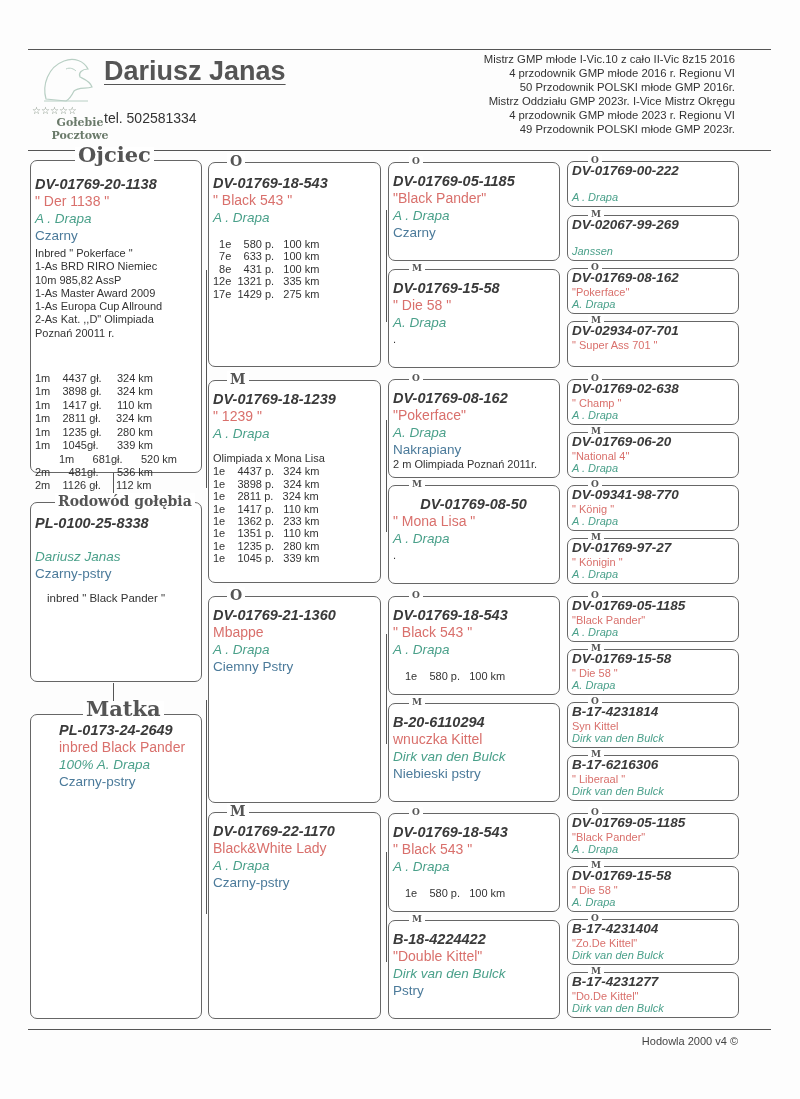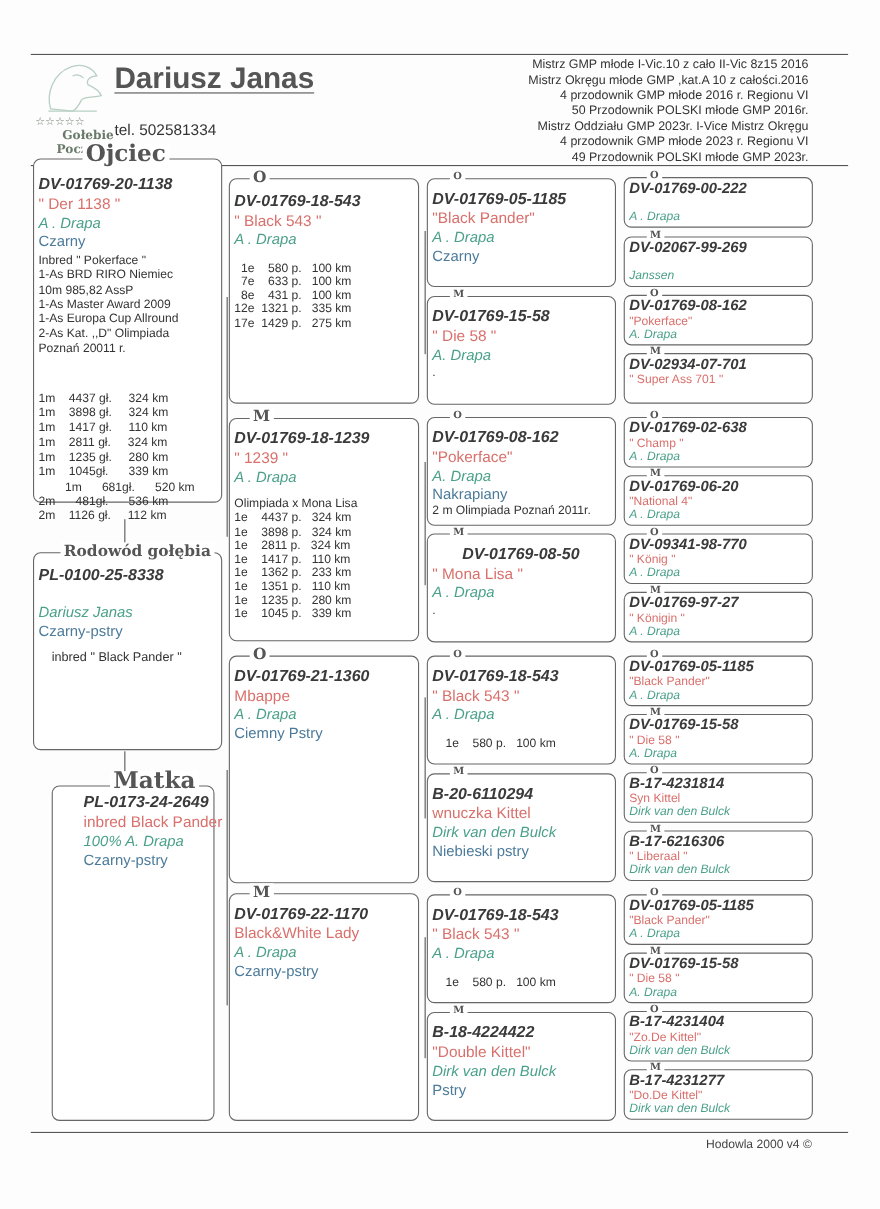--- a/index.html
+++ b/index.html
@@ -51,38 +51,37 @@
   <div class="logo-stars">☆☆☆☆☆</div>
   <div class="logo-text" style="top:62px;">Gołebie</div>
   <div class="logo-text" style="top:75px;">Pocztowe</div>
 </div>
 
 <div class="abs owner-name">Dariusz Janas</div>
 <div class="abs phone">tel. 502581334</div>
 
 <div class="abs titles">
   <div>Mistrz GMP młode  I-Vic.10 z cało II-Vic 8z15 2016</div>
-  <div>Mistrz Okręgu młode GMP ,kat.A 10 z całości.2016</div>
   <div>4 przodownik GMP młode 2016 r. Regionu VI</div>
   <div>50 Przodownik POLSKI młode GMP 2016r.</div>
   <div>Mistrz Oddziału GMP 2023r.  I-Vice Mistrz Okręgu</div>
   <div>4 przodownik GMP młode 2023 r.  Regionu VI</div>
   <div>49 Przodownik POLSKI młode  GMP 2023r.</div>
 </div>
 
 <div class="vline" style="left:113px;top:472px;height:22px;"></div>
 <div class="vline" style="left:113px;top:683px;height:22px;"></div>
 <div class="vline" style="left:206px;top:270px;height:218px;"></div>
 <div class="vline" style="left:206px;top:700px;height:214px;"></div>
 <div class="vline" style="left:386px;top:210px;height:112px;"></div>
 <div class="vline" style="left:386px;top:420px;height:112px;"></div>
 <div class="vline" style="left:386px;top:634px;height:110px;"></div>
 <div class="vline" style="left:386px;top:852px;height:110px;"></div>
 
-<div class="box" style="left:30px;top:144px;width:172px;height:313px;">
+<div class="box" style="left:30px;top:160px;width:172px;height:313px;">
   <span class="lbl lbl-big">Ojciec</span>
   <div class="ring r14 line" style="margin-top:13px;">DV-01769-20-1138</div>
   <div class="name n14 line">" Der 1138 "</div>
   <div class="breeder b14 line">A . Drapa</div>
   <div class="color line">Czarny</div>
   <div style="margin-top:3px;">
     <div class="info">Inbred " Pokerface "</div>
     <div class="info">1-As BRD RIRO Niemiec</div>
     <div class="info">10m 985,82  AssP</div>
     <div class="info">1-As Master Award 2009</div>
@@ -102,21 +101,21 @@
 </div>
 
 <div class="box" style="left:30px;top:502px;width:172px;height:180px;">
   <span class="lbl lbl-mid" style="left:24px;">Rodowód gołębia</span>
   <div class="ring r14 line" style="margin-top:10px;">PL-0100-25-8338</div>
   <div class="breeder b14 line" style="margin-top:16px;">Dariusz Janas</div>
   <div class="color line">Czarny-pstry</div>
   <div class="info" style="margin-top:10px;padding-left:12px;font-size:11.5px;">inbred  " Black  Pander "</div>
 </div>
 
-<div class="box" style="left:47px;top:714px;width:148px;height:305px;padding-left:28px;">
+<div class="box" style="left:30px;top:714px;width:172px;height:305px;padding-left:28px;">
   <span class="lbl lbl-big" style="left:52px;">Matka</span>
   <div class="ring r14 line" style="margin-top:5px;">PL-0173-24-2649</div>
   <div class="name n14 line">inbred Black Pander</div>
   <div class="breeder b14 line">100% A. Drapa</div>
   <div class="color line">Czarny-pstry</div>
 </div>
 
 <div class="box" style="left:208px;top:162px;width:173px;height:205px;">
   <span class="lbl lbl-o">O</span>
   <div class="ring r14 line" style="margin-top:10px;">DV-01769-18-543</div>

